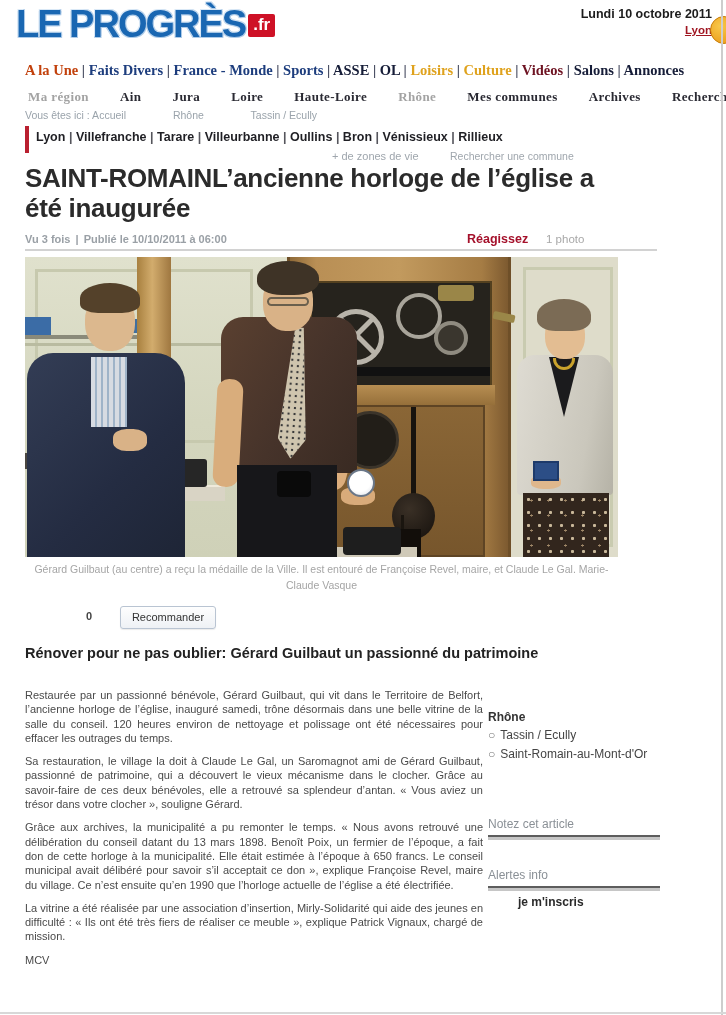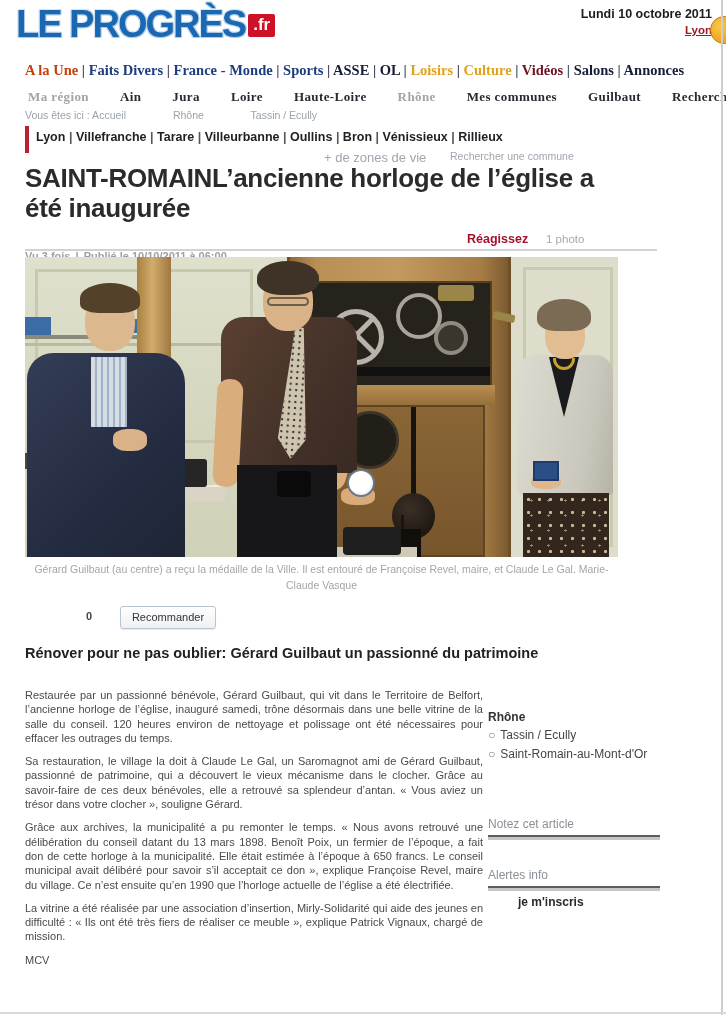--- a/index.html
+++ b/index.html
@@ -35,27 +35,27 @@
   .nav2 .muted{color:#a3a3a3;}
   .nav2 span{cursor:pointer;}
 
   .crumbs{left:25px;top:109px;font-size:10.5px;color:#9aa3ab;white-space:nowrap;}
   .crumbs span{margin-right:44px;cursor:pointer;}
 
   .zone-bar{left:25px;top:126px;width:4px;height:27px;background:#b92030;}
   .zones{left:36px;top:130px;font-size:12.5px;font-weight:bold;color:#1f1f24;white-space:nowrap;}
   .zones span.z{cursor:pointer;}
   .zones span.z + span.z::before{content:" | ";color:#55555c;}
-  .zlink1{left:324px;top:150px;font-size:13px;color:#9fa6ad;cursor:pointer;text-align:right;}
+  .zlink1{left:332px;top:150px;font-size:11px;color:#9fa6ad;cursor:pointer;text-align:right;}
   .zlink2{left:450px;top:150px;font-size:10.5px;color:#9fa6ad;cursor:pointer;}
 
   
   .headline{left:25px;top:164px;width:604px;font-size:26px;font-weight:bold;color:#2b2b2b;
             line-height:1.14;letter-spacing:-.3px;}
-  .meta{left:25px;top:250px;font-size:11px;font-weight:bold;color:#9aa0a6;}
+  .meta{left:25px;top:233px;font-size:11px;font-weight:bold;color:#9aa0a6;}
   .meta .sep::before{content:"| ";margin:0 2px;}
   .react{left:467px;top:232px;font-size:12.5px;font-weight:bold;color:#a5112b;cursor:pointer;}
   .nphoto{left:546px;top:233px;font-size:11.5px;color:#a8a8a8;}
   .meta-rule{left:25px;top:249px;width:632px;height:0;border-top:2px solid #d2d2d2;}
 
   
   .photo{left:25px;top:257px;width:593px;height:300px;overflow:hidden;
          background:linear-gradient(#e0e1cd,#d4d6be 55%,#cfd1b8);}
   .photo *{position:absolute;}
   .ph-panelL{left:10px;top:12px;width:212px;height:168px;border:3px solid #c7c9ae;}
@@ -190,21 +190,21 @@
 </div>
 
 <div class="abs nav2">
   <span class="muted">Ma région</span>
   <span>Ain</span>
   <span>Jura</span>
   <span>Loire</span>
   <span>Haute-Loire</span>
   <span class="muted">Rhône</span>
   <span>Mes communes</span>
-  <span>Guilbaut</span>
+  <span>Archives</span>
   <span>Rechercher</span>
 </div>
 
 <div class="abs crumbs">
   <span>Vous êtes ici : Accueil</span>
   <span>Rhône</span>
   <span>Tassin / Ecully</span>
 </div>
 
 <div class="abs zone-bar"></div>

